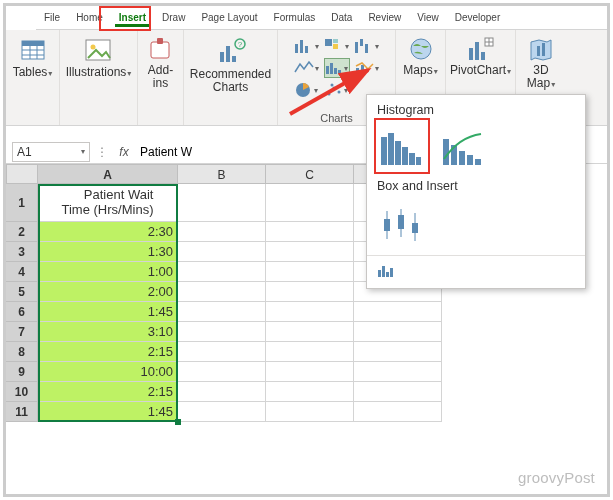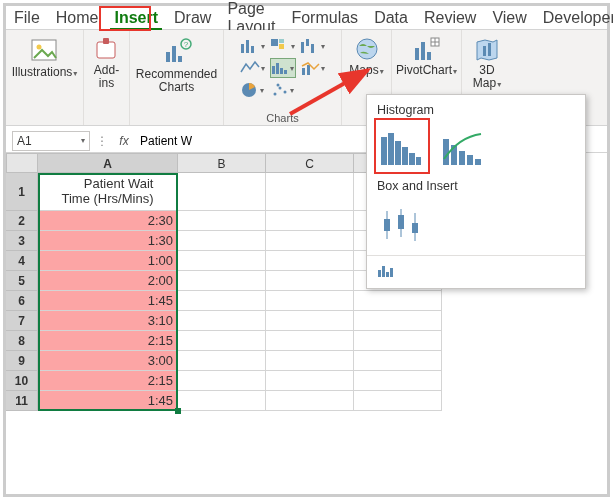--- a/index.html
+++ b/index.html
@@ -1,55 +1,55 @@
 <!DOCTYPE html>
 <html><head>
 <meta charset="utf-8">
 <style>
   * { box-sizing: border-box; font-family: "Segoe UI", Arial, sans-serif; }
   body { margin: 0; background: #fff; width: 613px; height: 500px; overflow: hidden; position: relative; font-size: 12px; color: #333; }
   .outer { border: 3px solid #ccc; width: 607px; height: 494px; margin: 3px; position: relative; background: #fff; }
   
-  .tabs { display: flex; align-items: center; height: 24px; background: #fff; border-bottom: 1px solid #d4d4d4; font-size: 16px; }
+  .tabs { display: flex; align-items: center; height: 24px; background: #fff; border-bottom: 1px solid #d4d4d4; font-size: 10px; margin-left: 30px; }
   .tab { padding: 3px 8px 3px 8px; color: #444; cursor: pointer; position: relative; }
   .tab.active { color: #0f7b0f; font-weight: 600; }
   .tab.active::after { content:""; position:absolute; left:4px; right:4px; bottom:-1px; height:3px; background:#0f7b0f; }
   .red-box { border: 2.5px solid #e8362c; position: absolute; pointer-events: none; z-index: 50; }
   
   .ribbon { height: 96px; background: #f3f2f1; border-bottom: 1px solid #d4d4d4; display: flex; position: relative; }
   .group { border-right: 1px solid #e1dfdd; display:flex; flex-direction:column; align-items:center; justify-content:space-between; padding: 4px 6px 1px 6px; }
   .group-label { font-size: 11px; color: #555; margin-top: 2px; white-space: nowrap; }
   .big-btn { display:flex; flex-direction:column; align-items:center; justify-content:flex-start; gap:2px; padding: 2px 4px; cursor:pointer; }
   .big-btn .lbl { font-size: 12px; color:#333; line-height: 1.1; text-align:center; }
   .drop-arrow { font-size: 8px; color:#666; margin-left:1px; }
   .mini-row { display:flex; gap:4px; }
   .mini { width:26px; height:20px; display:flex; align-items:center; justify-content:center; cursor:pointer; }
   .chart-col { display:flex; flex-direction:column; gap:2px; padding-top:2px; }
   
-  .fxbar { display:flex; align-items:center; height:24px; border-bottom:1px solid #d4d4d4; margin-top:3px;justify-content:space-between; }
+  .fxbar { display:flex; align-items:center; height:24px; border-bottom:1px solid #d4d4d4; margin-top:14px;justify-content:space-between; }
   .namebox { width:78px; height:20px; border:1px solid #c8c6c4; margin-left:6px; display:flex; align-items:center; padding:0 4px; font-size:12px; background:#fff; }
   .namebox .dd { margin-left:auto; font-size:8px; color:#666; }
   .fx-sep { width:24px; display:flex; justify-content:center; color:#888; }
   .fx-icon { width:20px; text-align:center; font-style:italic; color:#555; }
   .formula-input { flex:1; height:20px; border:none; padding:0 6px; font-size:12px; outline:none; }
   
   .grid { position:relative; }
   .corner { width:32px; height:20px; background:#e6e6e6; border:1px solid #bfbfbf; border-top:1px solid #bfbfbf; position:absolute; left:0; top:0; }
   .colheads { position:absolute; left:32px; top:0; display:flex; height:20px; }
   .colhead { width:88px; height:20px; background:#e6e6e6; border-right:1px solid #bfbfbf; border-bottom:1px solid #bfbfbf; border-top:1px solid #bfbfbf; text-align:center; font-size:12px; line-height:20px; color:#333; }
   .colhead.wide { width:140px; }
   .colhead.sel { background:#d2d2d2; font-weight:600; }
   .rows { position:absolute; left:0; top:20px; }
   .row { display:flex; height:20px; }
   .row.hdr { height:38px; }
   .rowhead { width:32px; background:#e6e6e6; border-right:1px solid #bfbfbf; border-bottom:1px solid #bfbfbf; text-align:center; font-size:12px; display:flex; align-items:center; justify-content:center; color:#333; }
   .rowhead.sel { background:#d2d2d2; font-weight:600; }
   .cell { width:88px; border-right:1px solid #d4d4d4; border-bottom:1px solid #d4d4d4; font-size:13px; padding:0 4px; display:flex; align-items:center; justify-content:flex-end; background:#fff; }
   .cell.wide { width:140px; }
-  .cell.selA { background:#fca5a5; }
+  .cell.selA { background:#bef264; }
   .cell.hdrcell { justify-content:center; text-align:right; line-height:1.15; }
   .sel-outline { position:absolute; border:2px solid #107c41; pointer-events:none; z-index:20; }
   .sel-handle { position:absolute; width:6px; height:6px; background:#107c41; z-index:21; }
   
   .popup { position:absolute; top:88px; left:360px; width:220px; background:#fff; border:1px solid #c8c6c4; box-shadow:2px 2px 6px rgba(0,0,0,.25); z-index:40; padding:6px 0 4px 0; }
   .popup h4 { margin:2px 10px 6px 10px; font-size:12.5px; font-weight:400; color:#333; }
   .popup .row-icons { display:flex; gap:18px; padding:4px 12px 10px 12px; }
   .popup .chart-icon { width:44px; height:40px; display:flex; align-items:flex-end; justify-content:center; cursor:pointer; }
   .popup hr { border:none; border-top:1px solid #e1dfdd; margin:2px 0; }
   .popup .more { display:flex; align-items:center; gap:8px; padding:6px 10px; cursor:pointer; font-size:12px; }
@@ -73,20 +73,34 @@
     <span class="tab">Formulas</span>
     <span class="tab">Data</span>
     <span class="tab">Review</span>
     <span class="tab">View</span>
     <span class="tab">Developer</span>
   </div>
   <div class="red-box" style="left:93px; top:0px; width:52px; height:25px;"></div>
 
   <div class="ribbon">
 
+    <div class="group" style="width:54px;">
+      <div class="big-btn">
+        <svg width="28" height="28">
+            <rect x="3" y="5" width="22" height="18" fill="#fff" stroke="#5b8ab3"></rect>
+            <rect x="3" y="5" width="22" height="5" fill="#5b8ab3"></rect>
+            <line x1="3" y1="14" x2="25" y2="14" stroke="#5b8ab3"></line>
+            <line x1="3" y1="19" x2="25" y2="19" stroke="#5b8ab3"></line>
+            <line x1="11" y1="10" x2="11" y2="23" stroke="#5b8ab3"></line>
+            <line x1="18" y1="10" x2="18" y2="23" stroke="#5b8ab3"></line>
+          </svg>
+        <span class="lbl"><span>Tables</span><span class="drop-arrow">▾</span></span>
+      </div>
+      <span class="group-label">&nbsp;</span>
+    </div>
 
     <div class="group" style="width:78px;">
       <div class="big-btn">
         <svg width="30" height="28">
             <rect x="2" y="4" width="24" height="20" fill="#fff" stroke="#888"></rect>
             <circle cx="9" cy="11" r="2.5" fill="#f2c94c"></circle>
             <polyline points="4,22 12,14 18,20 22,16 26,22" fill="none" stroke="#6aa84f" stroke-width="2"></polyline>
           </svg>
         <span class="lbl"><span>Illustrations</span><span class="drop-arrow">▾</span></span>
       </div>
@@ -307,21 +321,21 @@
         </div>
       <div class="row">
           <div class="rowhead sel">8</div>
           <div class="cell wide selA">2:15</div>
           <div class="cell"></div>
           <div class="cell"></div>
           <div class="cell"></div>
         </div>
       <div class="row">
           <div class="rowhead sel">9</div>
-          <div class="cell wide selA">3:00</div>
+          <div class="cell wide selA">10:00</div>
           <div class="cell"></div>
           <div class="cell"></div>
           <div class="cell"></div>
         </div>
       <div class="row">
           <div class="rowhead sel">10</div>
           <div class="cell wide selA">2:15</div>
           <div class="cell"></div>
           <div class="cell"></div>
           <div class="cell"></div>
@@ -389,13 +403,14 @@
 
   <svg class="arrow" style="left:278px; top:58px;" width="100" height="60">
     <defs>
         <marker id="ah" markerWidth="10" markerHeight="10" refX="7" refY="3" orient="auto">
           <path d="M0,0 L8,3 L0,6 Z" fill="#e8362c"></path>
         </marker>
       </defs>
     <line x1="6" y1="50" x2="84" y2="6" stroke="#e8362c" stroke-width="4" marker-end="url(#ah)"></line>
   </svg>
 
+  <div class="watermark">groovyPost</div>
 </div>
 
 </body></html>

